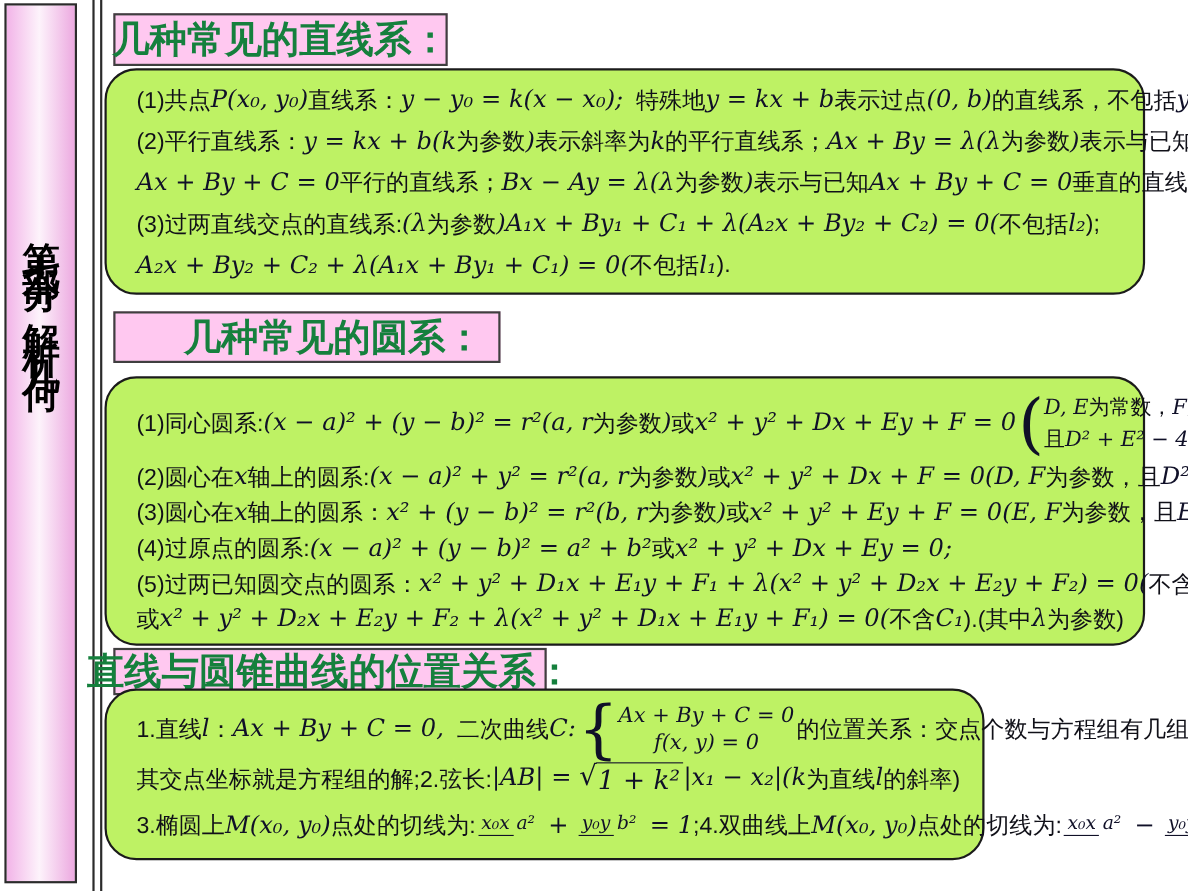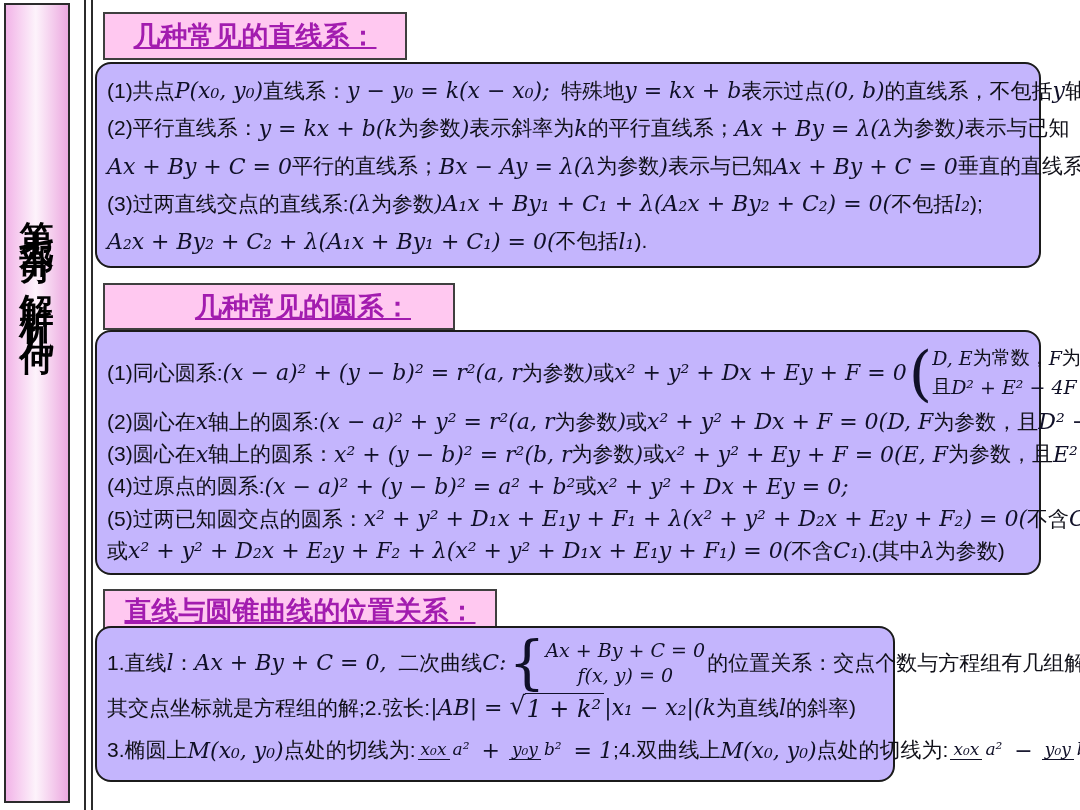--- a/index.html
+++ b/index.html
@@ -26,34 +26,34 @@
 
   .divider{
     position:absolute;left:84px;top:0;width:5px;height:810px;
     border-left:2px solid #2b2b2b;border-right:2px solid #2b2b2b;background:#fff;
   }
 
   
   .title-box{
     position:absolute;background:#ffc8f0;border:2px solid #3f3f3f;
     display:flex;align-items:center;justify-content:center;
-    color:#a21caf;font-weight:bold;font-size:27px;white-space:pre;text-decoration:underline;
+    color:#15803d;font-weight:bold;font-size:34px;white-space:pre;
   }
   .t0{left:103px;top:12px;width:300px;height:44px;}
   .t1{left:103px;top:283px;width:300px;height:43px;padding-left:48px;}
   .t2{left:103px;top:589px;width:390px;height:39px;}
 
   
   .box{
-    position:absolute;background:#c4b5fd;border:2px solid #1b1b1b;border-radius:16px;
-    box-sizing:border-box;padding:8px 12px 6px 10px;
+    position:absolute;background:#bef264;border:2px solid #1b1b1b;border-radius:29px;
+    box-sizing:border-box;padding:8px 12px 6px 27px;
     display:flex;flex-direction:column;justify-content:center;
   }
   .b0{left:95px;top:62px;width:946px;height:206px;}
-  .b1{left:95px;top:330px;width:946px;height:245px;}
+  .b1{left:95px;top:342px;width:946px;height:245px;}
   .b2{left:95px;top:626px;width:800px;height:156px;}
 
   .line{display:flex;align-items:center;white-space:pre;}
   .b0 .line{height:39px;}
   .b1 .line{height:33px;}
   .b1 .line:first-child{height:67px;}
   .b2 .line:nth-child(1){height:58px;}
   .b2 .line:nth-child(2){height:40px;}
   .b2 .line:nth-child(3){height:52px;}
 

